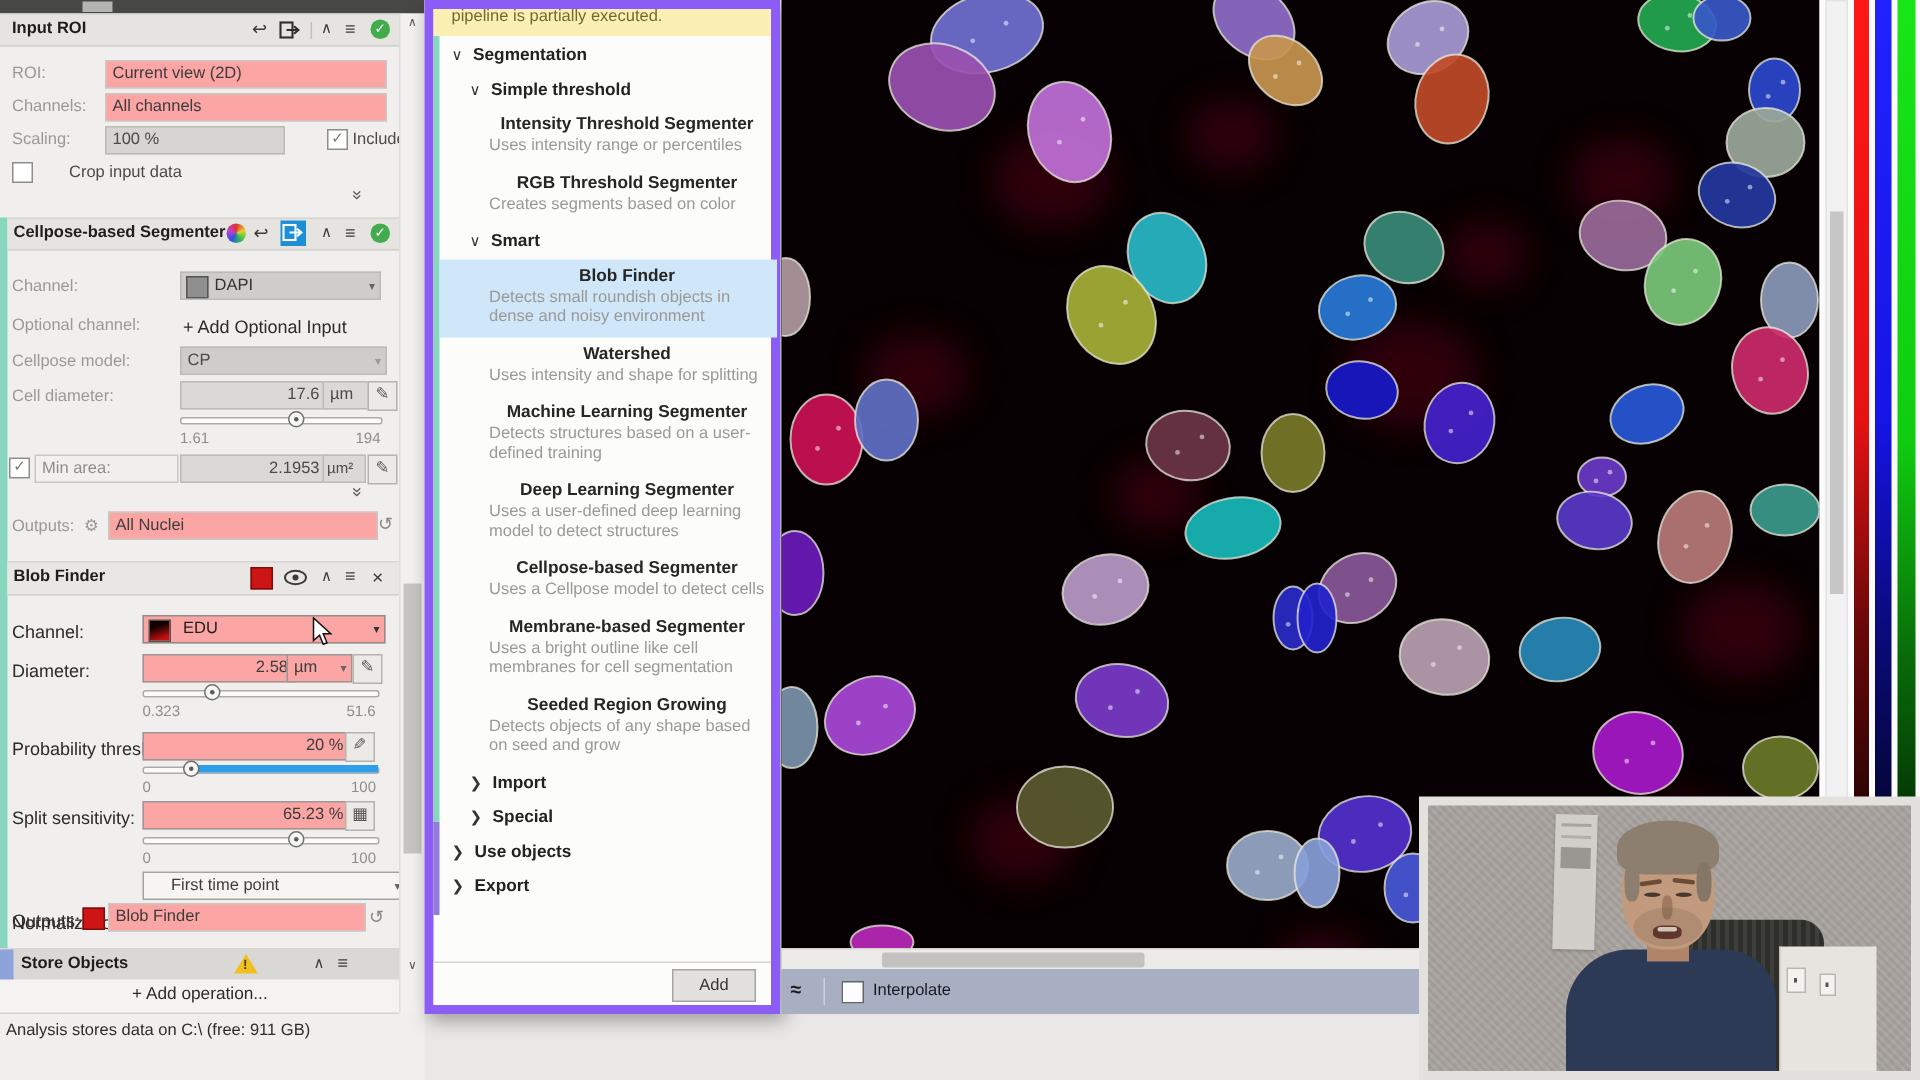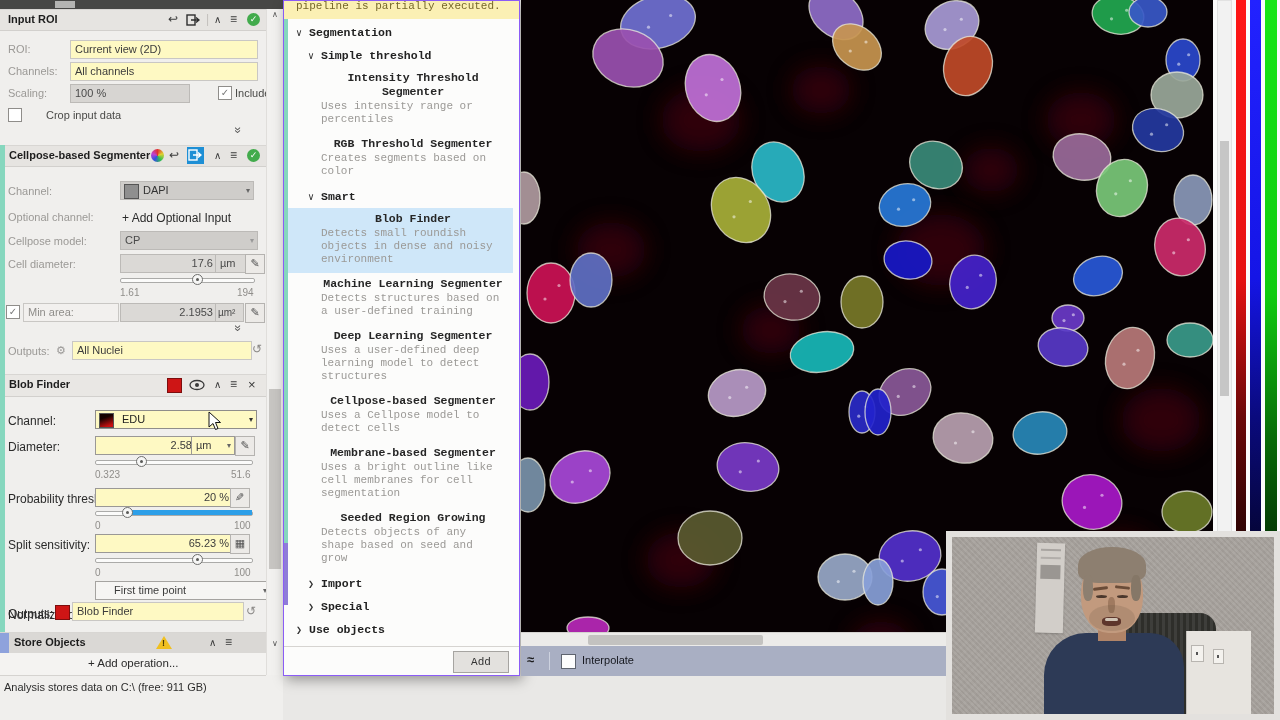--- a/index.html
+++ b/index.html
@@ -6,36 +6,36 @@
   #stage{position:relative;width:1280px;height:720px;overflow:hidden;
          font-family:"Liberation Sans",sans-serif;background:#e9e8e6;-webkit-font-smoothing:antialiased;}
   .abs{position:absolute;}
   
   #left-panel{position:absolute;left:0;top:0;width:283px;height:720px;background:#f0efed;}
   .sec-hdr{position:absolute;left:0;width:266px;background:#e6e4e1;border-bottom:1px solid #d2d0cd;border-top:1px solid #d8d6d3;}
   .sec-title{position:absolute;left:8px;top:3px;font-size:11px;font-weight:bold;color:#1d1d1d;}
   .hicon{position:absolute;top:2px;font-size:12px;color:#3a3a3a;line-height:15px;}
   .lbl{position:absolute;font-size:11px;color:#9b9996;}
   .lbl-dark{position:absolute;font-size:12px;color:#2b2b2b;}
-  .field{position:absolute;height:17px;background:#fef9c3;border:1px solid #c9c7c4;font-size:11px;color:#3c3c3c;line-height:17px;padding-left:4px;overflow:hidden;}
+  .field{position:absolute;height:17px;background:#fca5a5;border:1px solid #c9c7c4;font-size:11px;color:#3c3c3c;line-height:17px;padding-left:4px;overflow:hidden;}
   .gfield{position:absolute;height:17px;background:#d7d5d2;border:1px solid #bcbab7;font-size:11px;color:#4a4a4a;line-height:17px;overflow:hidden;}
   .num{text-align:right;padding-right:4px;}
   .ddl-arrow{position:absolute;right:3px;top:0;font-size:8px;color:#666;line-height:17px;}
   .swatch{position:absolute;left:3px;top:2px;width:13px;height:13px;border:1px solid #555;}
   .cb{position:absolute;width:12px;height:12px;background:#fff;border:1px solid #8f8d8a;font-size:10px;line-height:12px;text-align:center;color:#777;}
   .tool-btn{position:absolute;width:18px;height:18px;background:#eceae7;border:1px solid #b5b3b0;text-align:center;font-size:11px;line-height:17px;color:#555;}
   .slider-track{position:absolute;height:3px;background:#fbfbfa;border:1px solid #ababa9;border-radius:2px;}
   .slider-thumb{position:absolute;width:11px;height:11px;border-radius:50%;background:#f6f6f5;border:1px solid #6f6f6d;box-sizing:border-box;}
   .slider-thumb::after{content:"";position:absolute;left:3px;top:3px;width:3px;height:3px;border-radius:50%;background:#5a5a58;}
   .mm{position:absolute;font-size:10px;color:#8f8d8a;}
   .dblchev{position:absolute;font-size:12px;color:#555;transform:rotate(90deg);letter-spacing:-2px;}
   .greenchk{position:absolute;width:13px;height:13px;border-radius:50%;background:#42ab4c;color:#fff;font-size:9px;line-height:13px;text-align:center;top:3px;}
   .redsq{position:absolute;width:13px;height:13px;background:#ce1515;border:1px solid #7d0d0d;}
   
-  #ops-popup{position:absolute;left:283px;top:0;width:237px;height:676px;background:#fcfcfb;border:1px solid #8b5cf6;box-sizing:border-box;box-shadow:3px 4px 12px rgba(0,0,0,.35);font-family:Liberation Mono, monospace;}
+  #ops-popup{position:absolute;left:283px;top:0;width:237px;height:676px;background:#fcfcfb;border:6px solid #8b5cf6;box-sizing:border-box;box-shadow:3px 4px 12px rgba(0,0,0,.35);}
   #ops-banner{position:absolute;left:0;top:0;width:100%;height:18px;background:#fbf0b4;overflow:hidden;}
   #ops-banner span{position:absolute;left:12px;top:-1px;font-size:11px;color:#76682a;}
   #ops-strip-teal{position:absolute;left:0;top:18px;width:4px;height:524px;background:#86d7be;}
   #ops-strip-purple{position:absolute;left:0;top:542px;width:4px;height:62px;background:#8f7cd8;}
   #ops-tree{position:absolute;left:4px;top:20px;width:225px;}
   .tree-group{font-size:11.5px;font-weight:bold;color:#222;height:23px;line-height:23px;position:relative;}
   .tree-group .chev{font-weight:normal;color:#333;margin-right:7px;font-size:10px;}
   .ind0{padding-left:8px;}
   .ind1{padding-left:20px;}
   .op-item{padding:4px 8px 7px 33px;position:relative;}
@@ -239,20 +239,24 @@
           <div class="op-desc">Uses intensity range or percentiles</div>
         </div>
         <div class="op-item">
           <div class="op-title">RGB Threshold Segmenter</div>
           <div class="op-desc">Creates segments based on color</div>
         </div>
         <div class="tree-group ind1"><span class="chev">∨</span><span>Smart</span></div>
         <div class="op-item selected">
           <div class="op-title">Blob Finder</div>
           <div class="op-desc">Detects small roundish objects in dense and noisy environment</div>
+        </div>
+        <div class="op-item">
+          <div class="op-title">Watershed</div>
+          <div class="op-desc">Uses intensity and shape for splitting</div>
         </div>
         <div class="op-item">
           <div class="op-title">Machine Learning Segmenter</div>
           <div class="op-desc">Detects structures based on a user-defined training</div>
         </div>
         <div class="op-item">
           <div class="op-title">Deep Learning Segmenter</div>
           <div class="op-desc">Uses a user-defined deep learning model to detect structures</div>
         </div>
         <div class="op-item">

